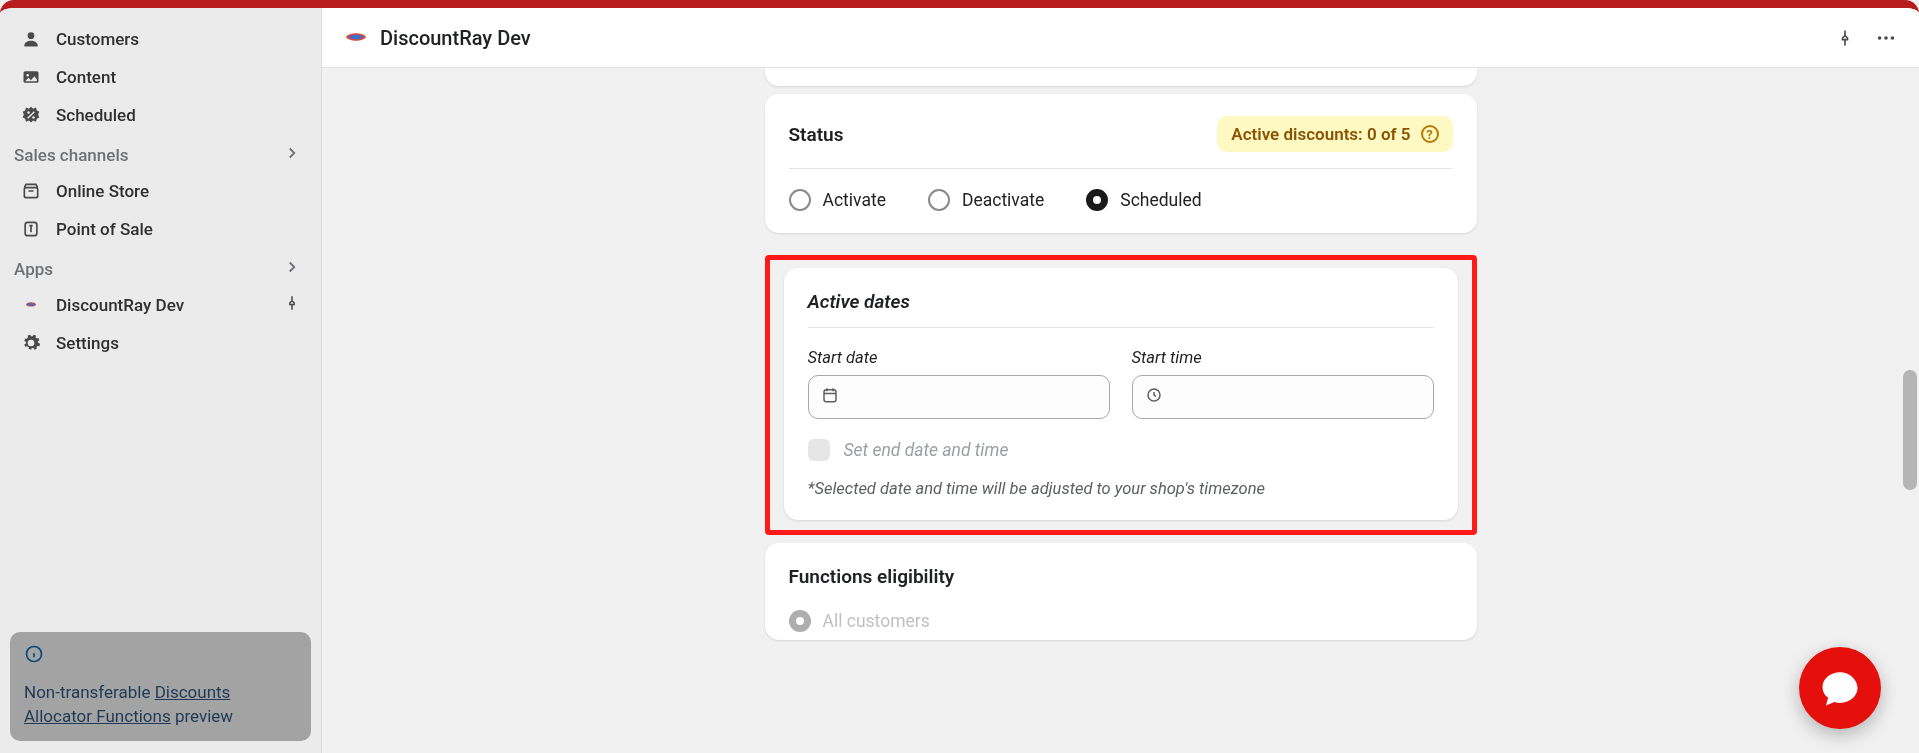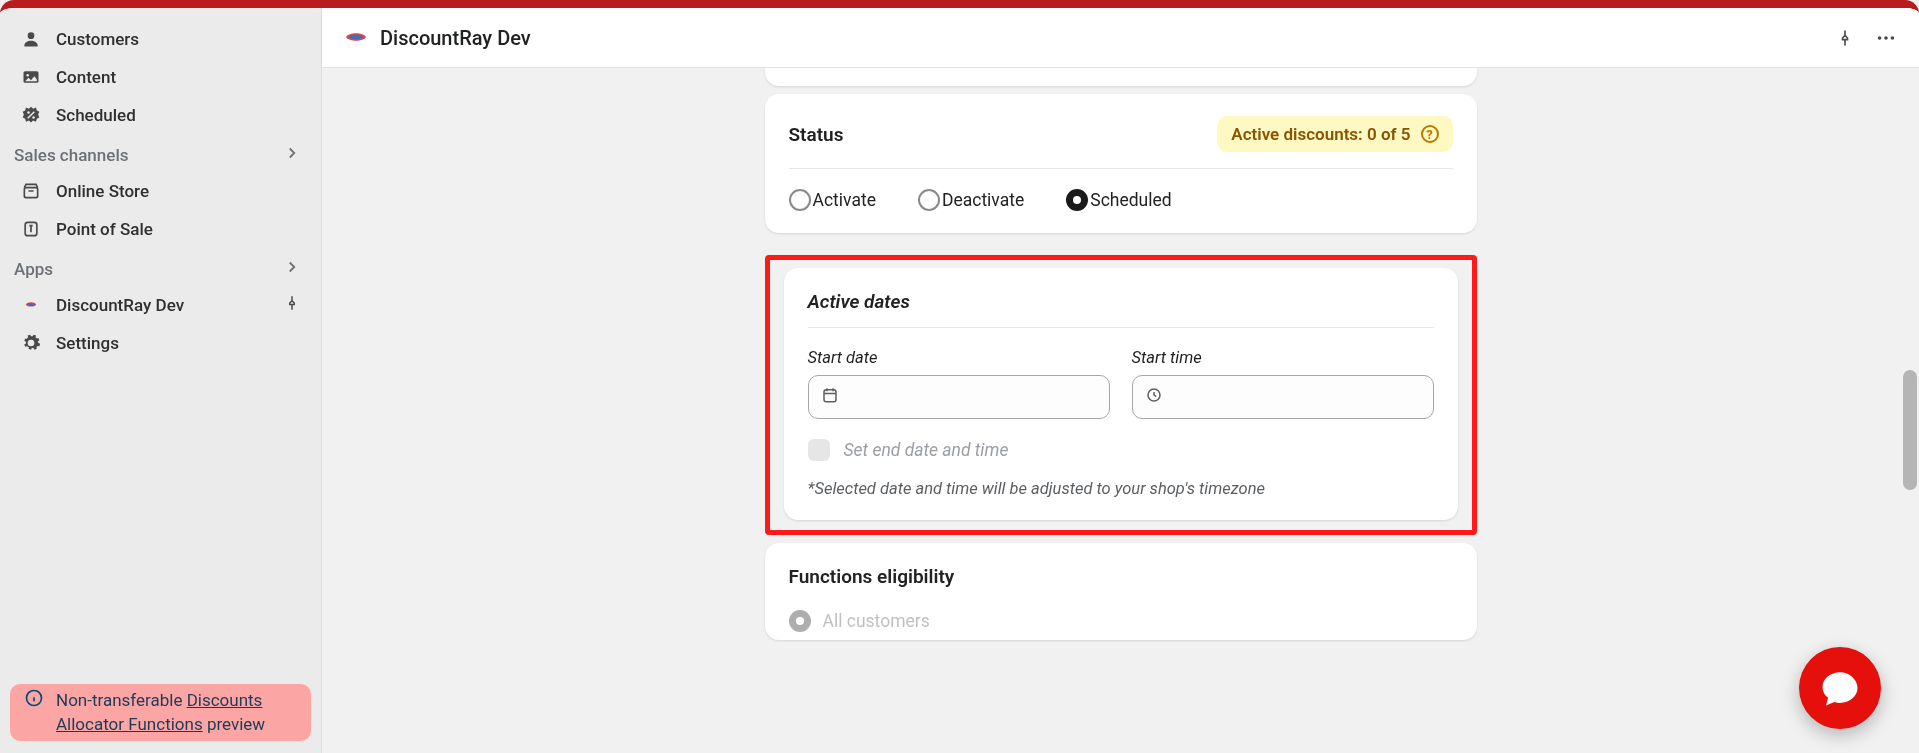--- a/index.html
+++ b/index.html
@@ -42,25 +42,26 @@
       justify-content: space-between;
       padding: 10px 10px 6px 4px;
       color: #6d7175;
       font-size: 17px;
       font-weight: 500;
     }
     .sidebar-app-item { position: relative; }
     .sidebar-app-pin { position: absolute; right: 10px; top: 50%; transform: translateY(-50%); color:#4a4a4a; }
     .notice-box {
       margin-top: auto;
-      background: #fca5a5;
+      background: #a3a3a3;
       border-radius: 10px;
-      padding: 4px 14px;
+      padding: 12px 14px;
       display: flex;
       gap: 12px;
+      flex-direction: column;
     }
     .notice-box .notice-icon { flex-shrink:0; color:#004b7c; }
     .notice-text { font-size: 17px; color: #1f3a57; line-height: 1.45; }
     .notice-text a { color: #1f3a57; text-decoration: underline; }
 
     .main-area { flex: 1; display: flex; flex-direction: column; background:#f1f1f1; position:relative; }
     .main-header {
       height: 60px;
       background: #fff;
       display: flex;
@@ -94,21 +95,21 @@
       padding: 8px 14px;
       font-size: 17px;
       font-weight: 600;
       display: flex;
       align-items: center;
       gap: 10px;
     }
     .badge .q-icon { width:18px; height:18px; border:2px solid #b77900; border-radius:50%; display:flex; align-items:center; justify-content:center; font-size:13px; color:#b77900; font-weight:700; }
 
     .radio-row { display:flex; gap: 42px; padding-top: 20px; }
-    .radio-option { display:flex; align-items:center; gap: 2px; cursor:pointer; }
+    .radio-option { display:flex; align-items:center; gap: 12px; cursor:pointer; }
     .radio-circle {
       width: 22px; height:22px; border:2px solid #8a8a8a; border-radius:50%; background:#fff;
       display:flex; align-items:center; justify-content:center;
     }
     .radio-circle.selected { border: 7px solid #1a1a1a; }
     .radio-label { font-size: 17.5px; color:#202223; }
 
     .highlight-frame {
       border: 5px solid #ff1a1a;
       border-radius: 4px;

